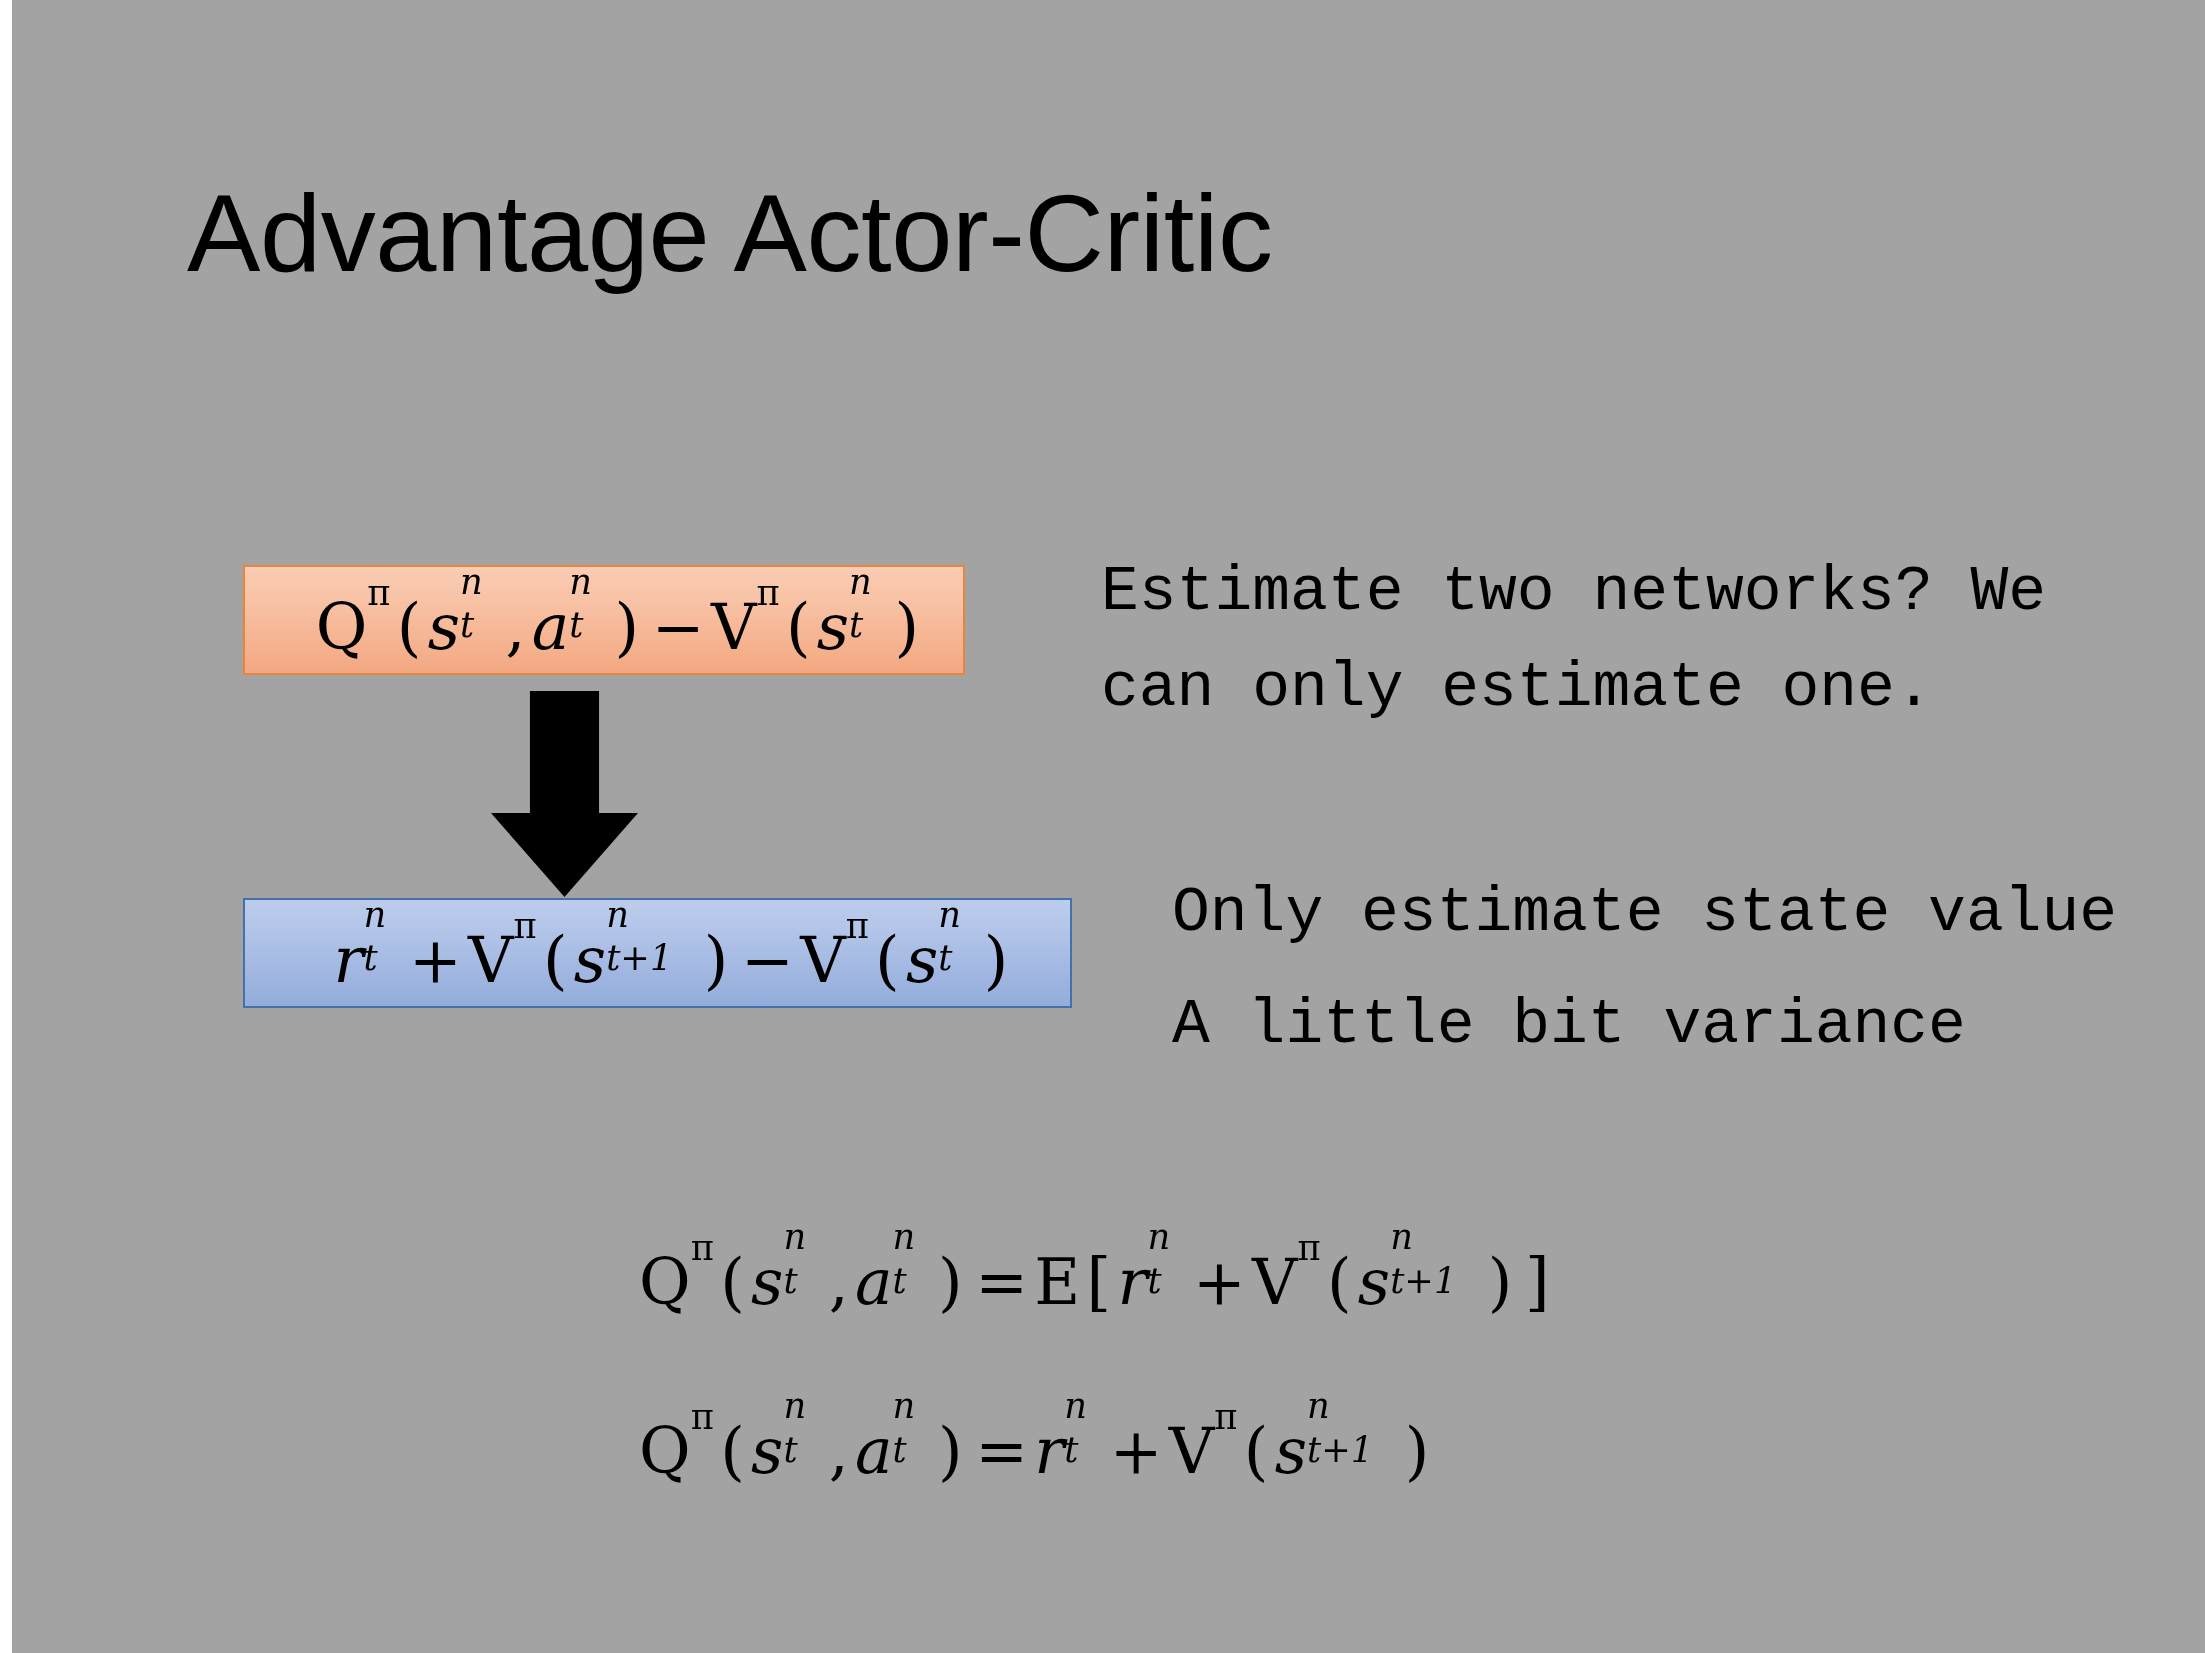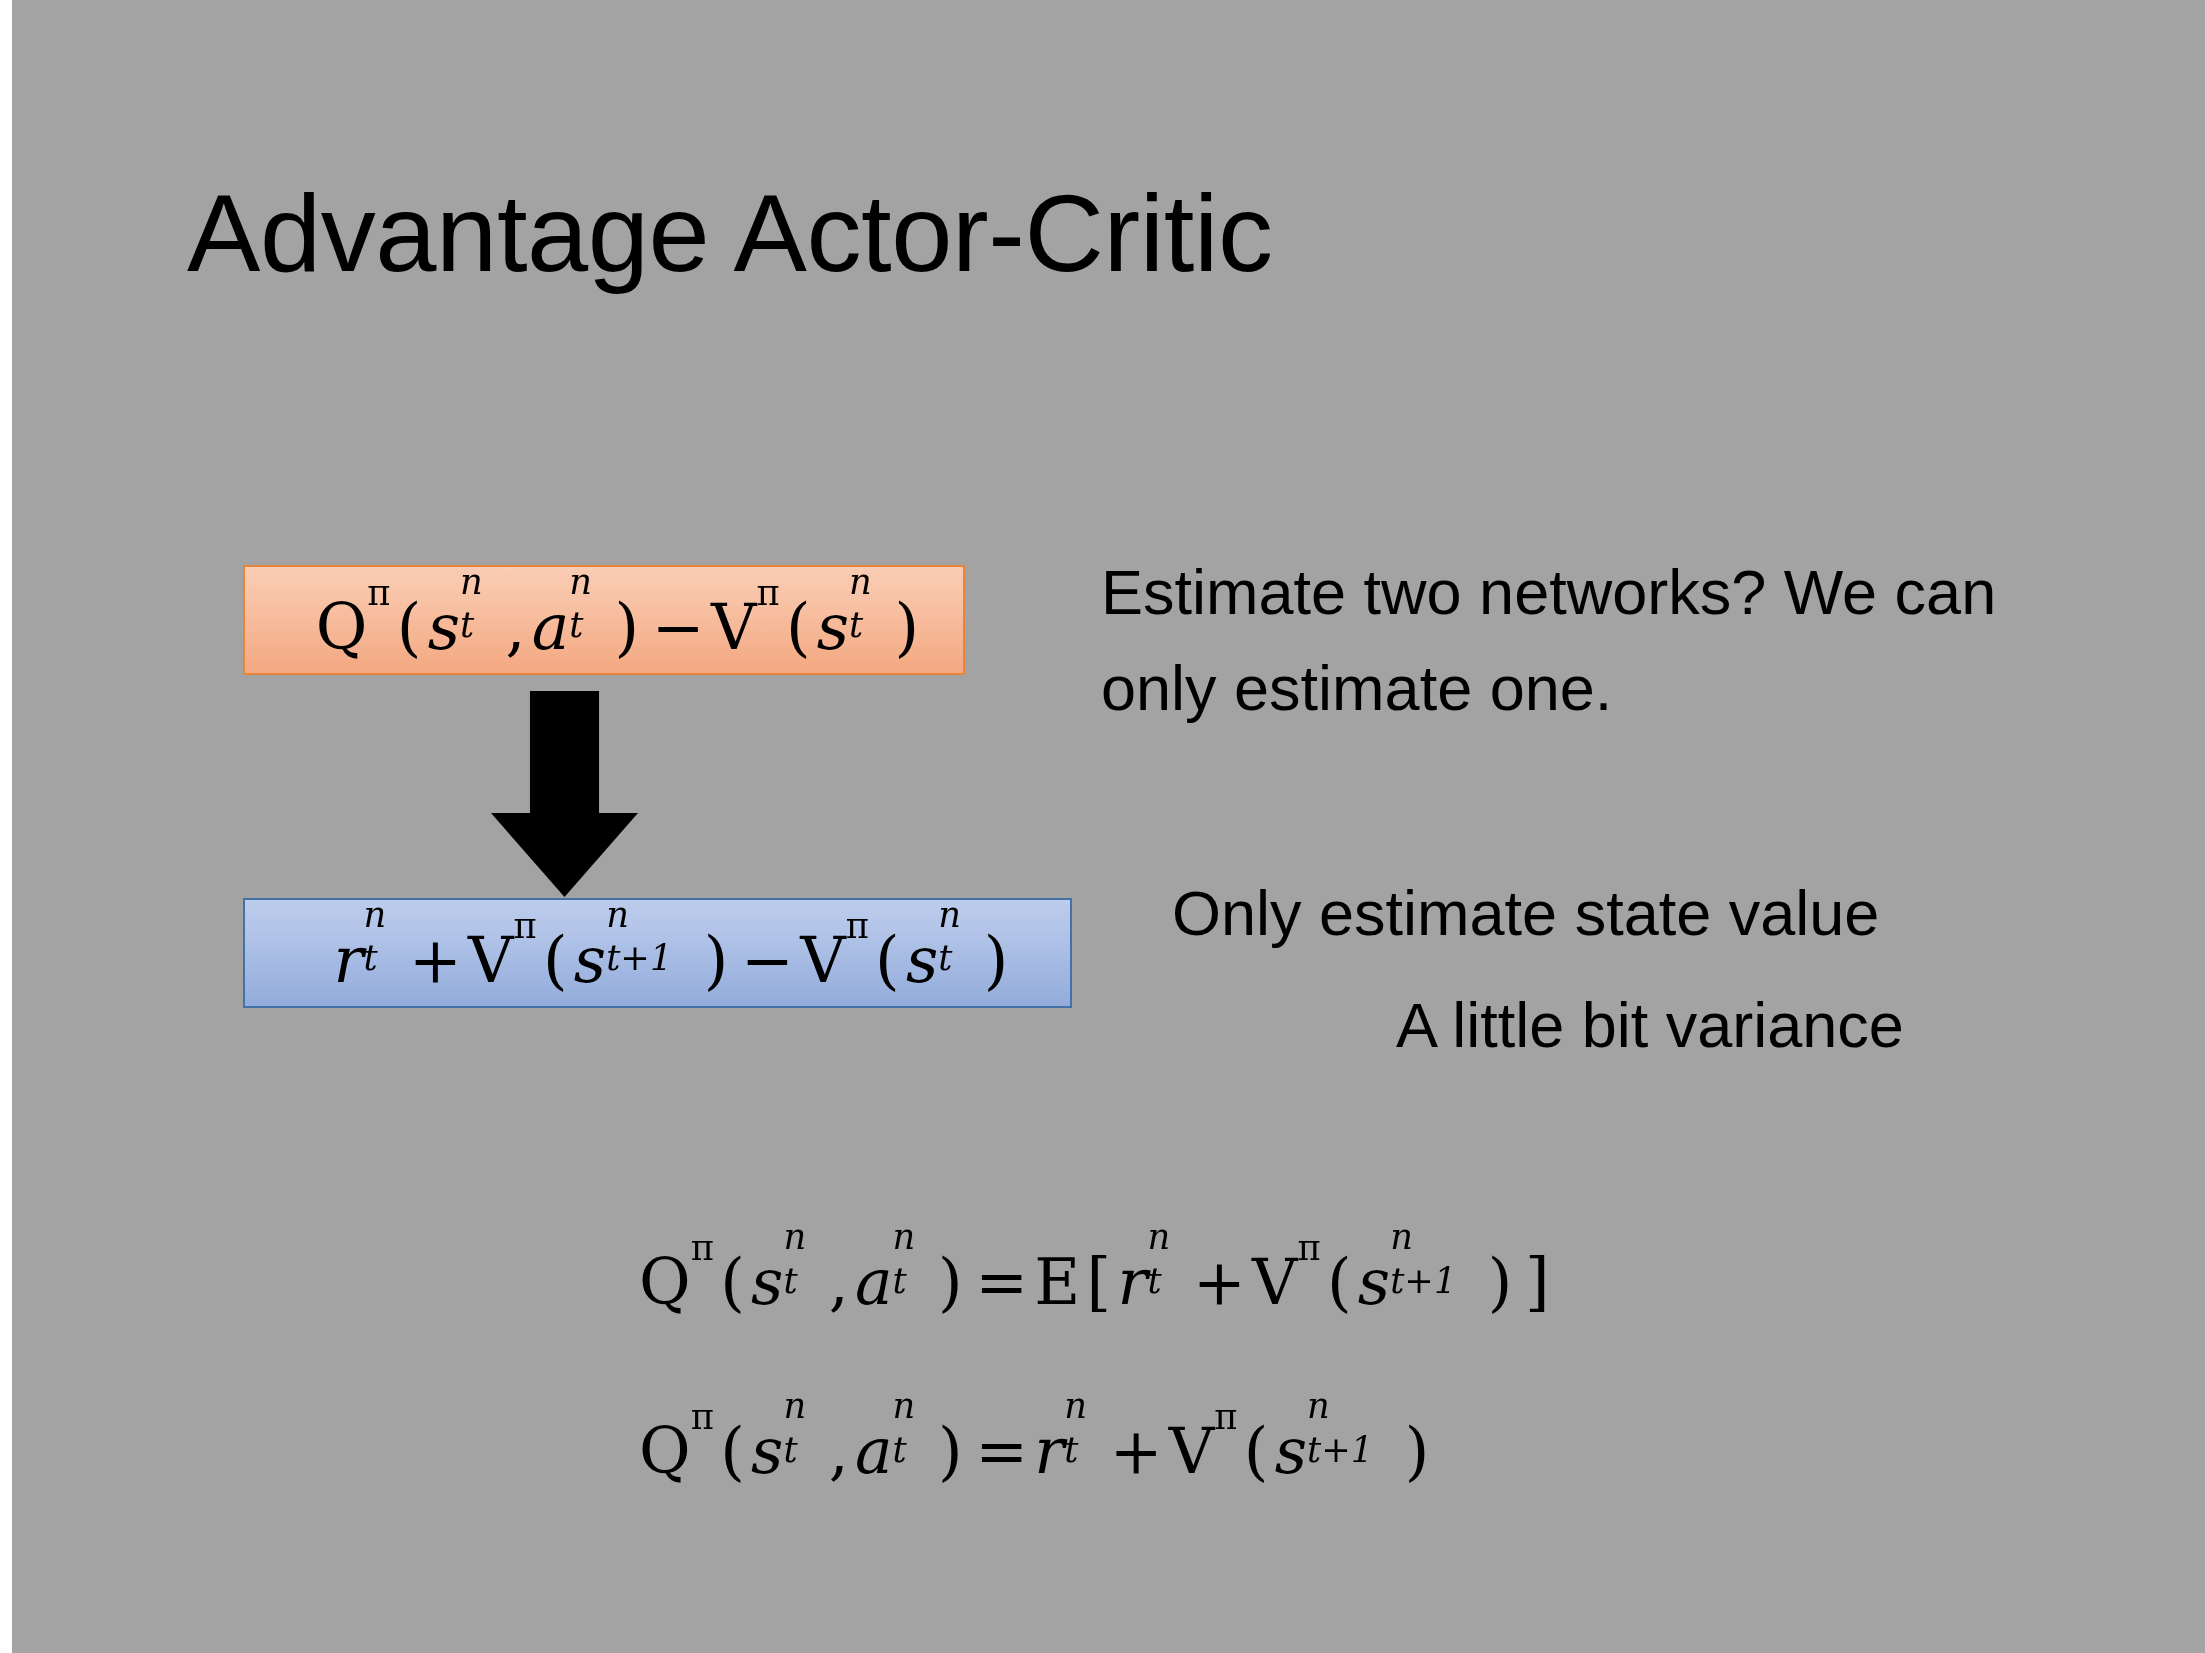--- a/index.html
+++ b/index.html
@@ -133,29 +133,29 @@
     top: 691px;
     width: 147px;
     height: 206px;
   }
   .arrow svg { display: block; }
 
   
   .note {
     position: absolute;
     color: #000000;
-    font-family: Liberation Sans, sans-serif;
+    font-family: Liberation Mono, monospace;
     font-weight: 400;
     font-size: 63px;
     line-height: 1.52;
     white-space: pre-line;
   }
   .note.note-a { left: 1089px; top: 545px; width: 956px; }
   .note.note-b { left: 1160px; top: 866px; width: 956px; }
-  .note.note-c { left: 1160px; top: 978px; width: 956px; text-align: center; }
+  .note.note-c { left: 1160px; top: 978px; width: 956px; }
 </style>
 </head>
 <body>
 
 <div class="slide">
 
   <div class="title">Advantage Actor-Critic</div>
 
   <div class="eq-box orange">
     <div class="math">

